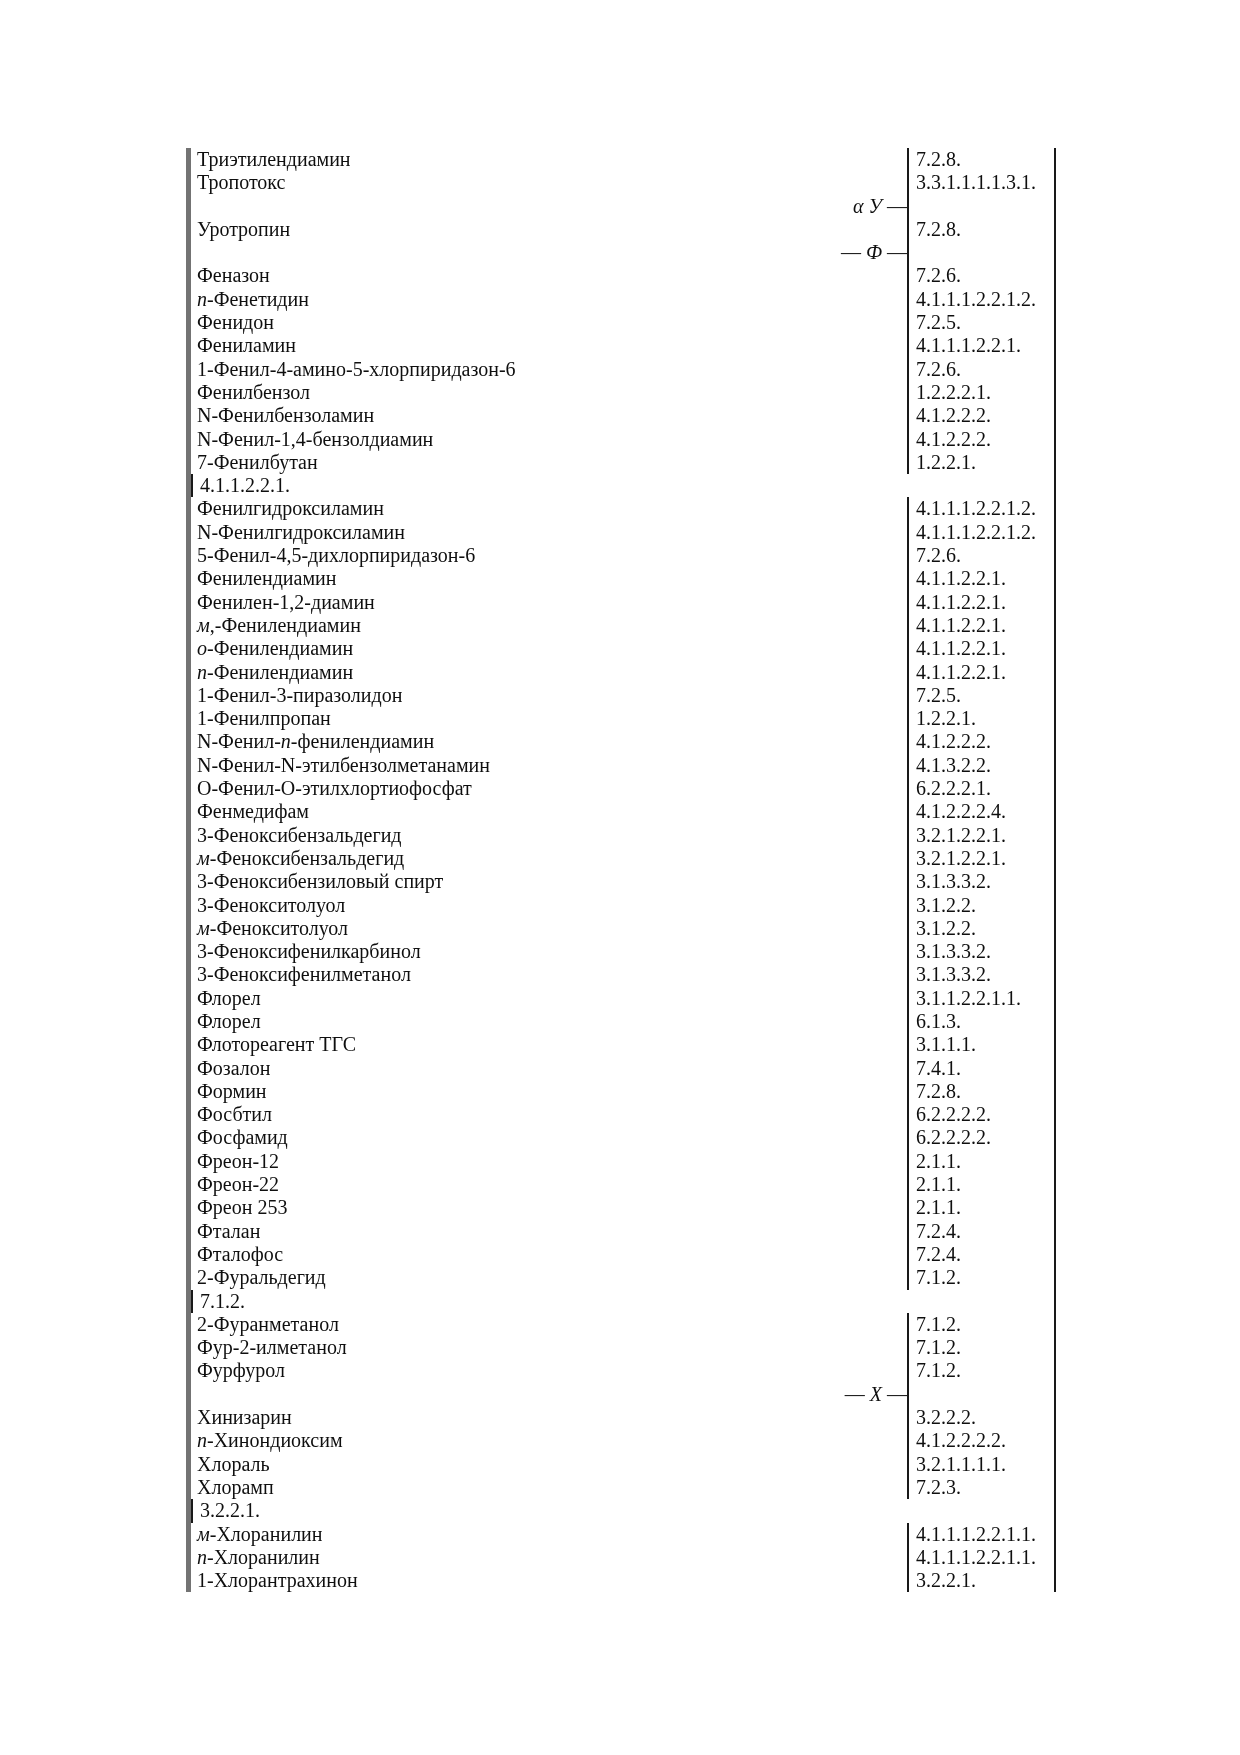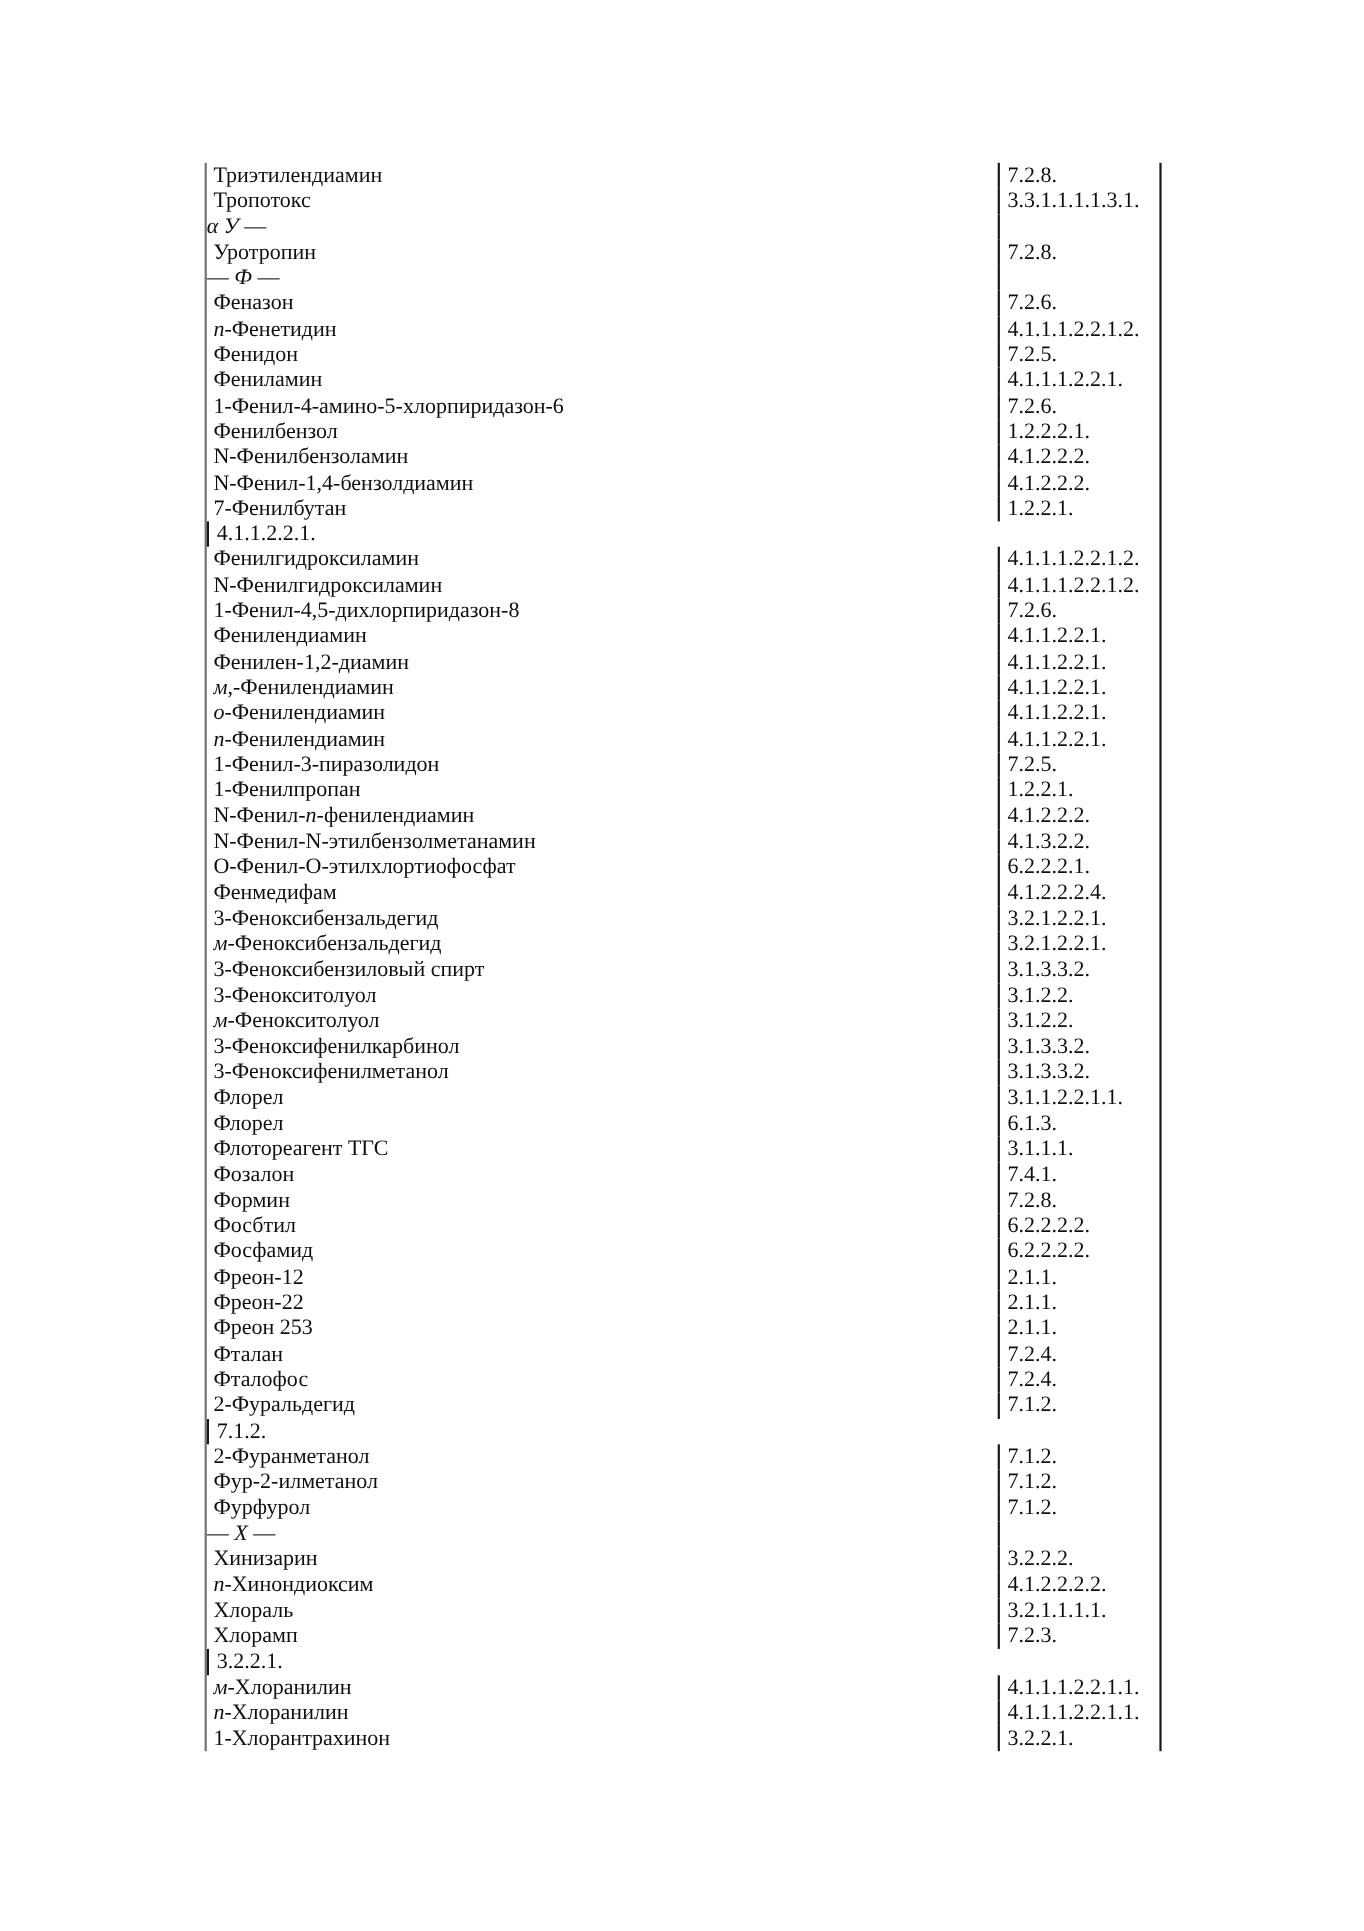--- a/index.html
+++ b/index.html
@@ -11,36 +11,36 @@
     overflow: hidden;
     font-family: "Liberation Serif", "DejaVu Serif", serif;
     color: #0f0f0f;
   }
   .index-table {
     position: absolute;
     left: 186px;
     top: 148px;
     width: 870px;
     box-sizing: border-box;
-    border-left: 2px solid #737373;
+    border-left: 5px solid #737373;
     border-right: 2px solid #191919;
   }
   .row { display: flex; height: 23.3px; }
   .cell-name {
     flex: 1 1 auto;
     min-width: 0;
     padding-left: 6px;
     font-size: 20px;
     line-height: 23.3px;
     white-space: nowrap;
     overflow: hidden;
   }
   .cell-name.header {
     padding-left: 0;
-    text-align: left;
+    text-align: right;
   }
   .cell-ref {
     flex: 0 0 147px;
     width: 147px;
     box-sizing: border-box;
     border-left: 2px solid #191919;
     padding-left: 7px;
     font-size: 20px;
     line-height: 23.3px;
     white-space: nowrap;
@@ -114,21 +114,21 @@
       </div>
       <div class="row">
         <div class="cell-name"><span class="">Фенилгидроксиламин</span></div>
         <div class="cell-ref">4.1.1.1.2.2.1.2.</div>
       </div>
       <div class="row">
         <div class="cell-name"><span class="">N-Фенилгидроксиламин</span></div>
         <div class="cell-ref">4.1.1.1.2.2.1.2.</div>
       </div>
       <div class="row">
-        <div class="cell-name"><span class="">1-Фенил-4,5-дихлорпиридазон-8</span></div>
+        <div class="cell-name"><span class="">5-Фенил-4,5-дихлорпиридазон-6</span></div>
         <div class="cell-ref">7.2.6.</div>
       </div>
       <div class="row">
         <div class="cell-name"><span class="">Фенилендиамин</span></div>
         <div class="cell-ref">4.1.1.2.2.1.</div>
       </div>
       <div class="row">
         <div class="cell-name"><span class="">Фенилен-1,2-диамин</span></div>
         <div class="cell-ref">4.1.1.2.2.1.</div>
       </div>

